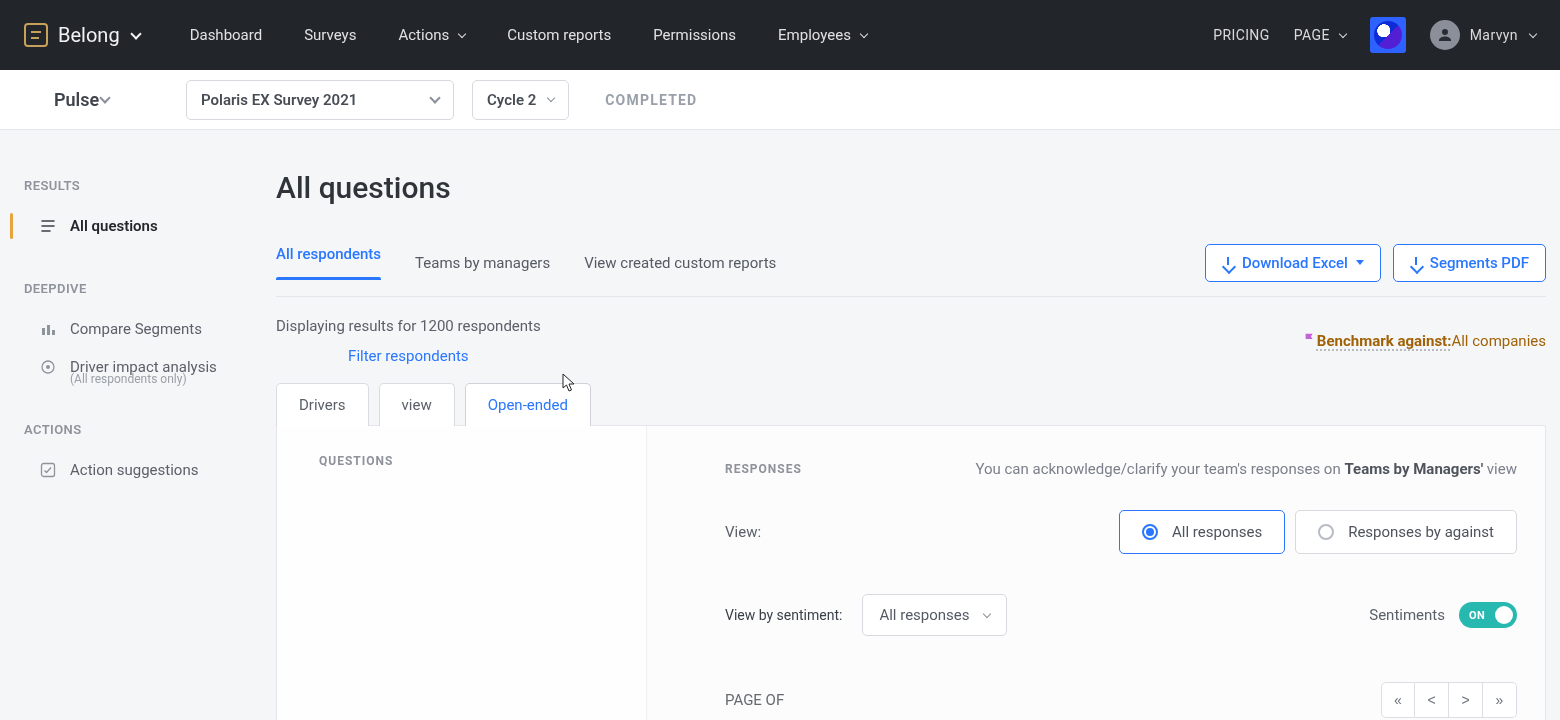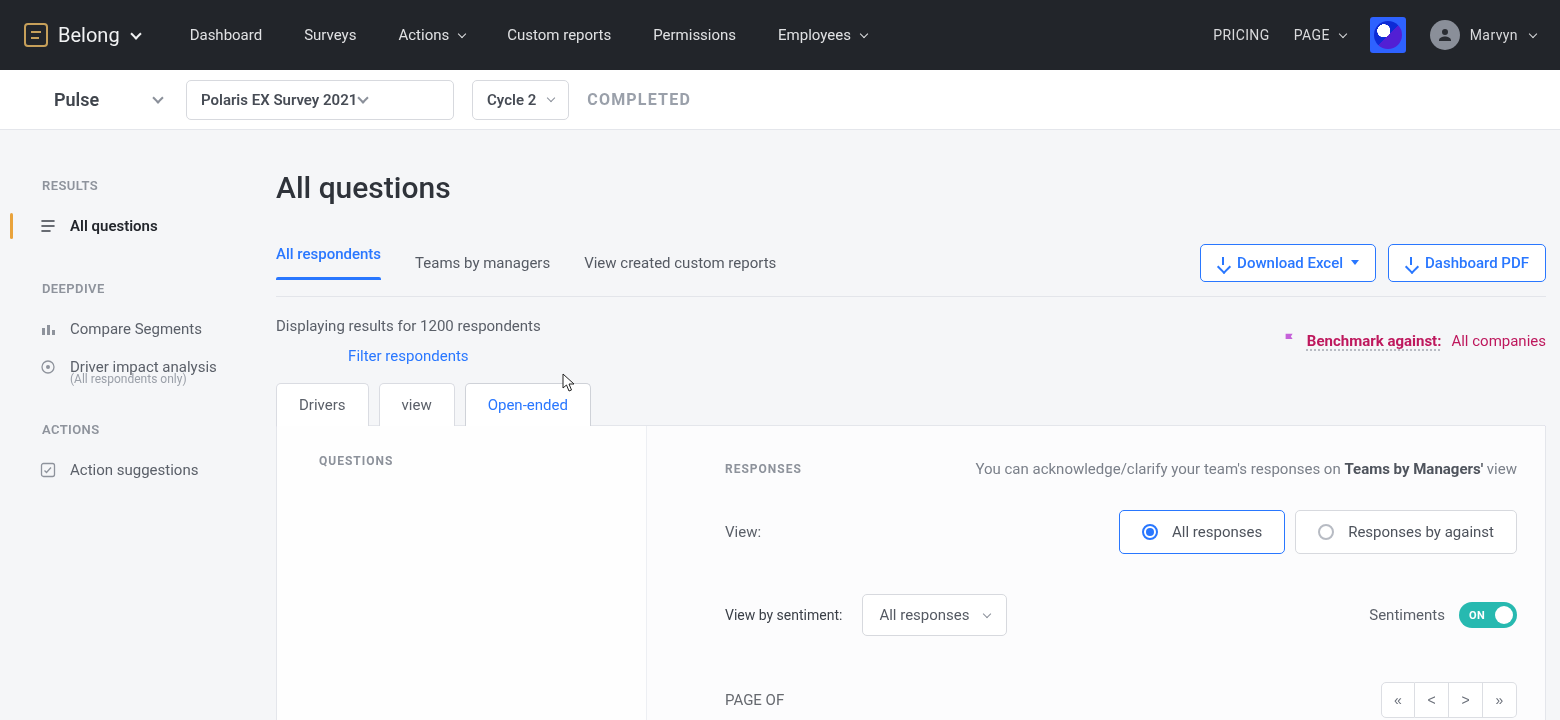--- a/index.html
+++ b/index.html
@@ -60,50 +60,51 @@
 
   
   .subheader {
     background:#fff;
     height:60px;
     border-bottom:1px solid #e4e6eb;
     display:flex; align-items:center; gap:18px;
     padding: 0 0 0 50px;
   }
   .pulse-select {
-    display:flex; align-items:center; justify-content:space-between;
+    display:flex; align-items:center; 
     font-size:18px; font-weight:600; color:#3f444c;
     width:118px; padding:4px 6px 4px 4px;
   }
   .survey-select {
     border:1px solid #d7d9de; border-radius:5px;
-    height:40px; width:268px; display:flex; align-items:center; 
+    height:40px; width:268px; display:flex; align-items:center; justify-content:space-between;
     padding:0 14px; font-size:15px; font-weight:600; color:#474c55;
   }
   .cycle-select {
     border:1px solid #d7d9de; border-radius:5px;
     height:40px; padding:0 14px; display:flex; align-items:center; gap:10px;
     font-size:15px; font-weight:600; color:#474c55;
   }
   .status-completed {
-    color:#9aa0aa; font-size:16px; font-weight:700; letter-spacing:1.2px;
+    color:#9aa0aa; font-size:14px; font-weight:700; letter-spacing:1.2px;
+    margin-left:18px;
   }
 
   
   .main {
     display:flex;
     height: calc(720px - 70px - 60px);
   }
   .sidebar {
     width:260px; padding: 48px 0 0 0;
     font-size:15px;
   }
   .side-heading {
     color:#8e939c; font-size:13px; letter-spacing:0.4px; font-weight:600;
-    padding: 0 0 14px 42px;
+    padding: 0 0 14px 24px;
   }
   .side-item {
     display:flex; align-items:center; gap:14px;
     padding:10px 0 10px 40px; color:#5b6069; cursor:pointer;
     position:relative;
   }
   .side-item.active { color:#23262c; font-weight:600;}
   .side-item.active::before {
     content:""; position:absolute; left:10px; top:6px; bottom:6px; width:3px;
     background:#e9a33c; border-radius:2px;
@@ -139,21 +140,21 @@
   .dl-icon::before { content:""; position:absolute; left:5px; top:0; width:2px; height:8px; background:currentColor;}
   .dl-icon::after { content:""; position:absolute; left:2px; top:5px; width:8px; height:8px; border-right:2px solid currentColor; border-bottom:2px solid currentColor; transform:rotate(45deg);}
   .caret-down-sm { display:inline-block; width:0; height:0; border-left:4px solid transparent; border-right:4px solid transparent; border-top:5px solid currentColor;}
 
   .filter-row {
     display:flex; align-items:center; justify-content:space-between;
     padding:20px 0 18px 0; font-size:15px;
   }
   .filter-left { display:flex; align-items:center; gap:12px; color:#5a5f68;flex-direction:column;}
   .link { color:#2977ff; cursor:pointer; }
-  .benchmark { display:flex; align-items:center; gap:10px; color:#be185d;}
+  .benchmark { display:flex; align-items:center; gap:0; color:#a16207;}
   .benchmark .label { font-weight:700; text-decoration:underline dotted #a2a7b0; text-underline-offset:4px;}
   .flag-icon { color:#c561d9; }
 
   .content-tabs {
     display:flex; gap:10px;
   }
   .ctab {
     border:1px solid #dadce2; border-bottom:none; border-radius:5px 5px 0 0;
     background:#fff; padding:12px 22px; font-size:15px; color:#5b6069; cursor:pointer;
   }
@@ -340,21 +341,21 @@
       <div class="view-tab">Teams by managers</div>
       <div class="view-tab">View created custom reports</div>
       <div class="spacer"></div>
       <div class="dl-btn">
         <span class="dl-icon"></span>
         <span>Download Excel</span>
         <span class="caret-down-sm"></span>
       </div>
       <div class="dl-btn">
         <span class="dl-icon"></span>
-        <span>Dashboard PDF</span>
+        <span>Segments PDF</span>
       </div>
     </div>
 
     <div class="filter-row">
       <div class="filter-left">
         <span>
           <span>Displaying results for </span><span>1200</span><span> respondents</span>
         </span>
         <span class="link">Filter respondents</span>
       </div>

